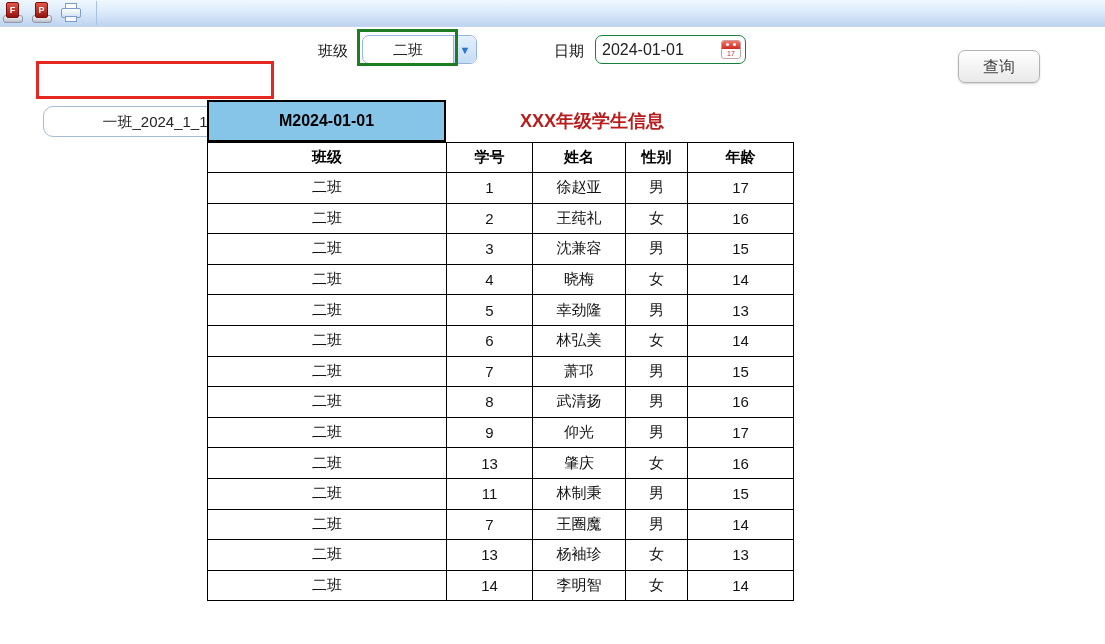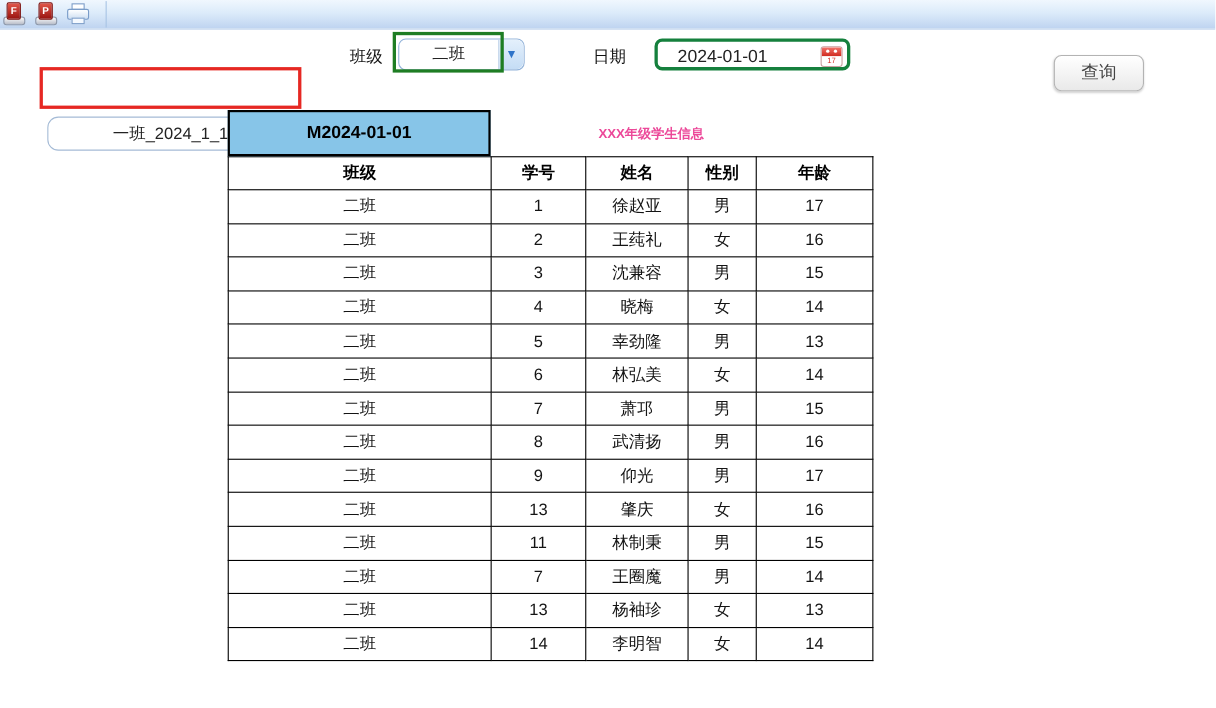--- a/index.html
+++ b/index.html
@@ -38,41 +38,41 @@
     background: #fff; border: 1px solid #a5bbd6; border-radius: 10px;
     text-align: center; line-height: 29px; font-size: 15px; color: #222; cursor: pointer; margin-top: 40px;
   }
   .annotation-box { position: absolute; border: 3px solid #f00; pointer-events: none; }
   .red-box  { left: 36px; top: 61px; width: 238px; height: 38px; }
   .green-box{ left: 357px; top: 29px; width: 101px; height: 37px; z-index: 5; }
 
   
   .filter-label { position: absolute; font-size: 15px; color: #111; }
   .class-label { left: 318px; top: 42px; }
-  .date-label  { left: 539px; top: 42px; }
+  .date-label  { left: 554px; top: 42px; }
 
   .class-select {
     position: absolute; left: 362px; top: 35px; width: 115px; height: 29px;
     border: 1px solid #94b4da; border-radius: 7px; background: #fff;
     display: flex; cursor: pointer;
   }
   .class-select .sel-text {
     flex: 1; text-align: center; line-height: 27px; font-size: 15px; color: #222;
   }
   .class-select .sel-arrow {
     width: 23px; background: linear-gradient(#e4f0fc, #c4dcf5);
     border-left: 1px solid #94b4da; border-radius: 0 7px 7px 0;
     display: flex; align-items: center; justify-content: center;
     color: #2f74c9; font-size: 11px;
   }
 
   .date-input {
-    position: absolute; left: 595px; top: 35px; width: 178px; height: 29px;
-    border: 3px solid #15803d; border-radius: 7px; background: #fff;
-    font-size: 16px; color: #222; line-height: 27px; padding-left: 18px; cursor: text;
+    position: absolute; left: 595px; top: 35px; width: 151px; height: 29px;
+    border: 1px solid #15803d; border-radius: 7px; background: #fff;
+    font-size: 16px; color: #222; line-height: 27px; padding-left: 6px; cursor: text;
   }
   .cal-icon {
     position: absolute; right: 4px; top: 4px; width: 20px; height: 19px;
     border: 1px solid #c9a1a1; border-radius: 3px; overflow: hidden; cursor: pointer; background:#fff;
   }
   .cal-top { height: 8px; background: linear-gradient(#f髙0, #d02a20); background: linear-gradient(#f2756b, #d02a20); position: relative; }
   .cal-top i { position: absolute; top: 2px; width: 3px; height: 3px; background: #fff; border-radius: 50%; }
   .cal-top i:first-child { left: 4px; } .cal-top i:last-child { right: 4px; }
   .cal-body { height: 9px; font-size: 7px; color: #d02a20; text-align: center; line-height: 9px; font-style: normal; }
 
@@ -88,21 +88,21 @@
   
   .report { position: absolute; left: 207px; top: 100px; width: 586px; }
   .top-row { display: flex; height: 42px; }
   .code-cell {
     width: 239px; height: 42px; background: #87c5e8; border: 2px solid #000;
     display: flex; align-items: center; justify-content: center;
     font-weight: bold; font-size: 16px; color: #000;
   }
   .title-cell {
     width: 292px; display: flex; align-items: center; justify-content: center;
-    font-weight: bold; font-size: 12px; color: #ec4899;
+    font-weight: bold; font-size: 18px; color: #b91c1c;
   }
   table.report-table { border-collapse: collapse; table-layout: fixed; width: 586px; }
   .report-table th, .report-table td {
     border: 1.5px solid #000; text-align: center; padding: 0;
     font-size: 15px; color: #141414; height: 30.6px; overflow: hidden; white-space: nowrap;
   }
   .report-table th { font-weight: bold; font-size: 15px; height: 30px; color: #000; }
 </style>
 </head>
 <body>

